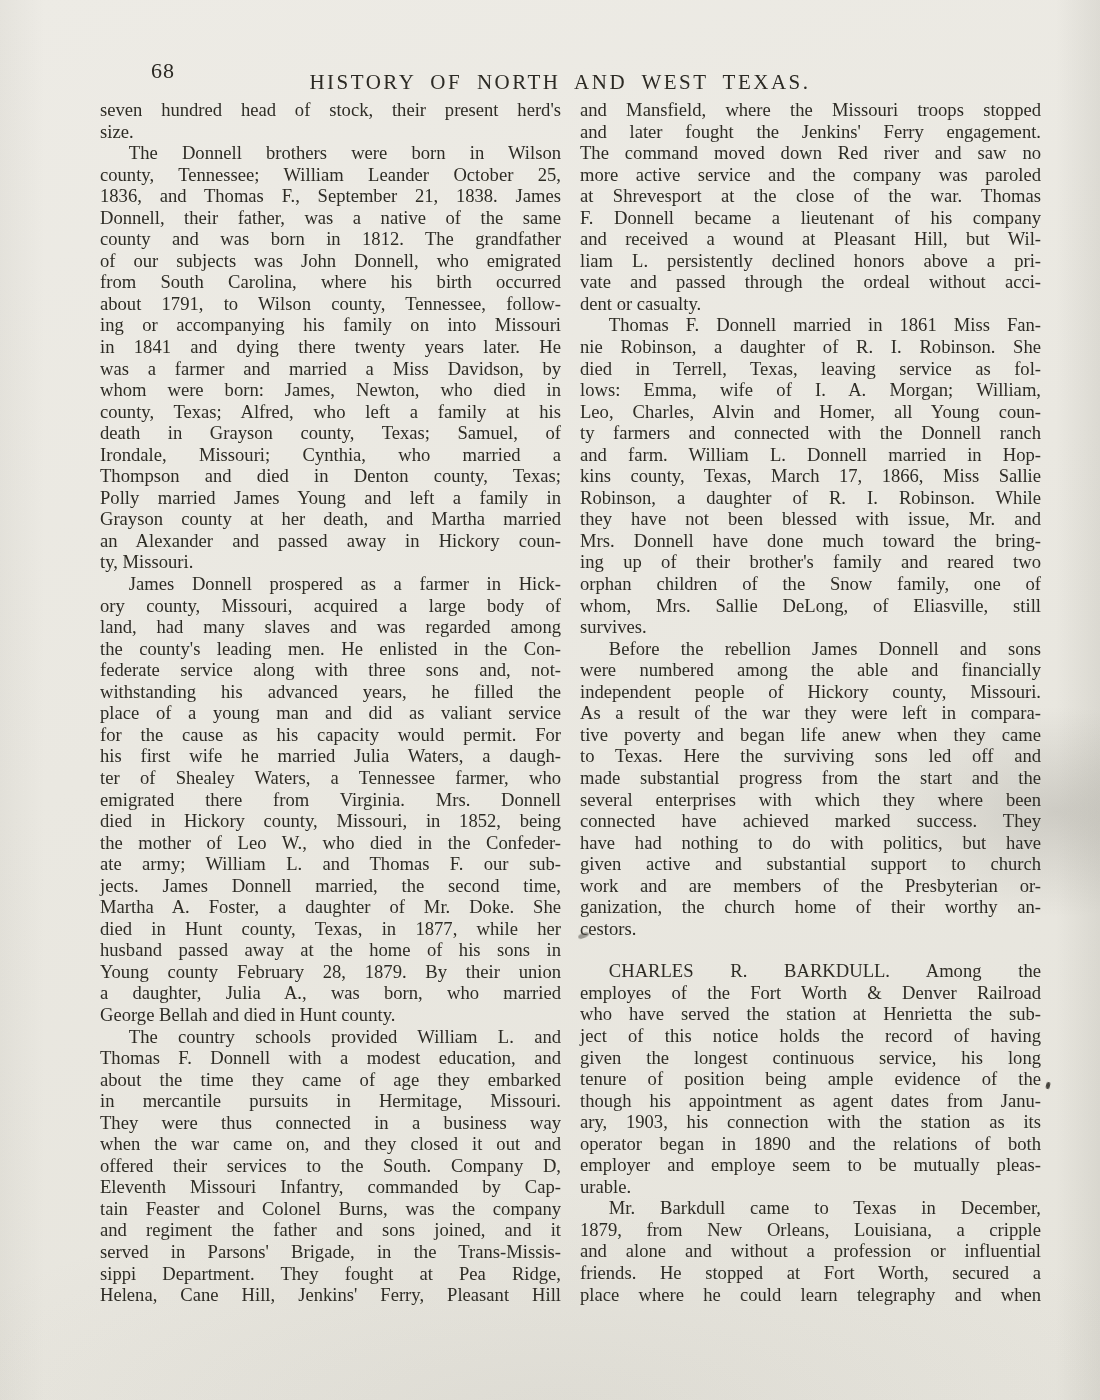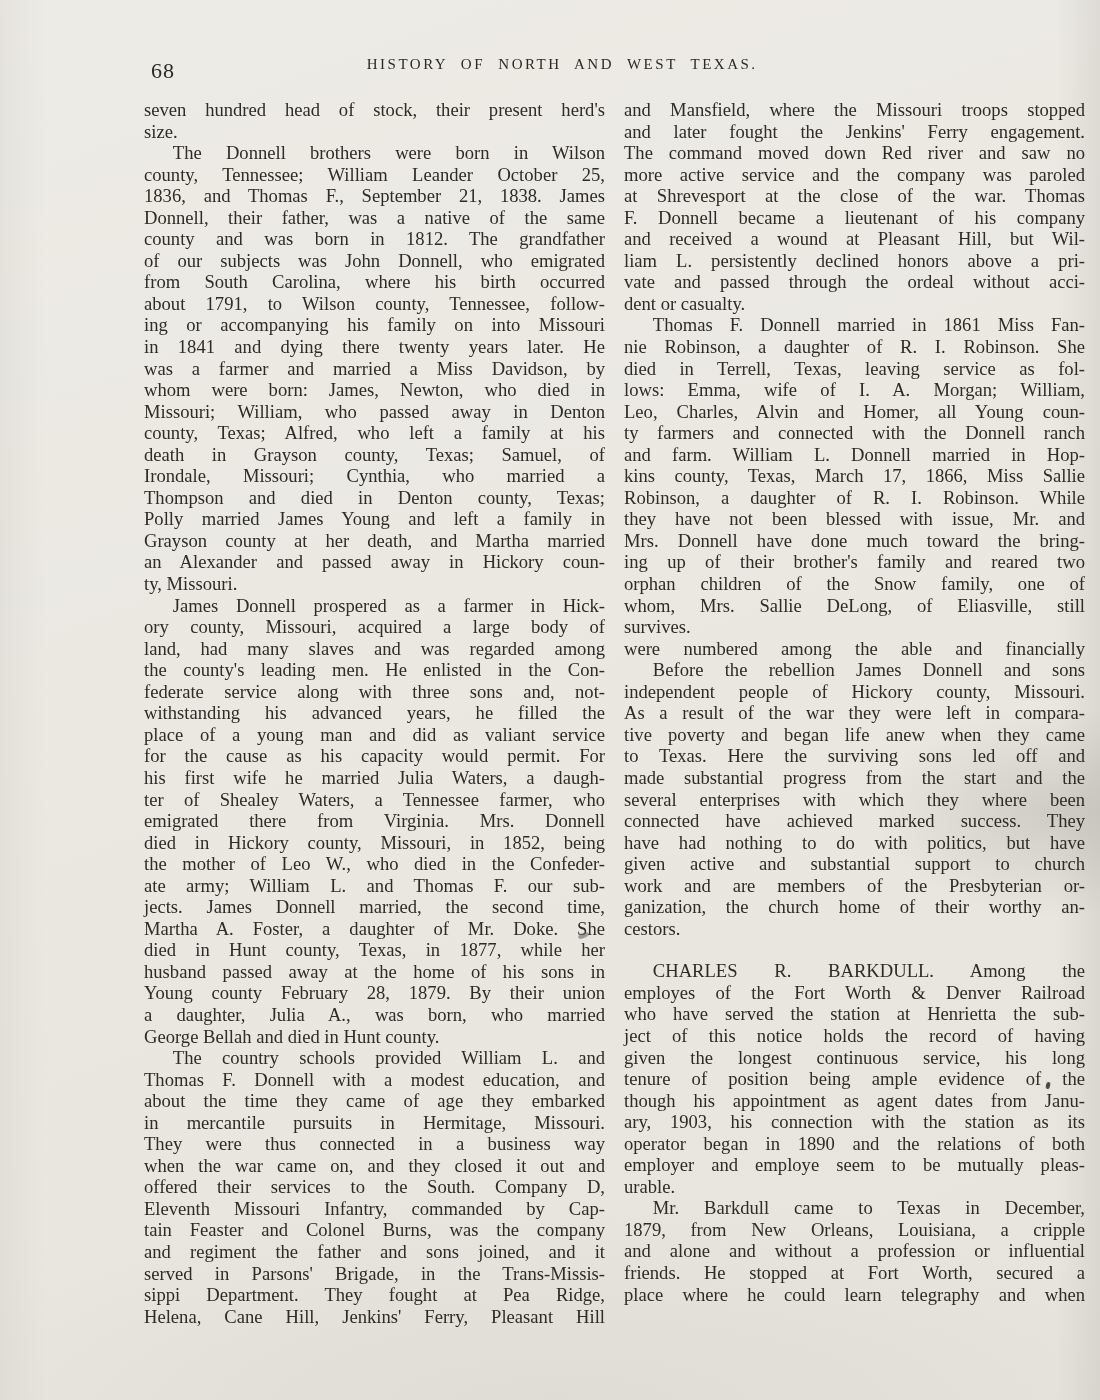--- a/index.html
+++ b/index.html
@@ -19,27 +19,27 @@
       linear-gradient(160deg, #edebe5 0%, #eae8e1 45%, #e6e4dc 100%);
   }
   .header{
     position:absolute;top:56px;left:100px;width:940px;height:30px;
   }
   .pageno{
     position:absolute;left:6px;top:2px;
     font-size:22px;color:#2c2a24;letter-spacing:1px;margin-left:45px;
   }
   .title{
-    position:absolute;left:50%;top:0;transform:translateX(-52%);
-    font-size:15px;color:#2c2a24;
+    position:absolute;left:50%;top:14px;transform:translateX(-52%);
+    font-size:21px;color:#2c2a24;
     letter-spacing:2.5px;word-spacing:7px;white-space:nowrap;
   }
   .columns{
     position:absolute;top:99px;left:100px;width:941px;
-    display:flex;gap:19px;margin-left:44px;
+    display:flex;gap:19px;
   }
   .col{width:461px;}
   .line{
     font-size:18.6px;line-height:21.55px;color:#2e2c25;
     text-align:justify;text-align-last:justify;
     white-space:normal;
   }
   .line.indent{text-indent:1.55em;}
   .line.end{text-align-last:left;}
   .para.gap{margin-top:21px;font-family:Liberation Serif, serif;}
@@ -77,21 +77,20 @@
           <div class="line">1836, and Thomas F., September 21, 1838. James</div>
           <div class="line">Donnell, their father, was a native of the same</div>
           <div class="line">county and was born in 1812. The grandfather</div>
           <div class="line">of our subjects was John Donnell, who emigrated</div>
           <div class="line">from South Carolina, where his birth occurred</div>
           <div class="line">about 1791, to Wilson county, Tennessee, follow-</div>
           <div class="line">ing or accompanying his family on into Missouri</div>
           <div class="line">in 1841 and dying there twenty years later. He</div>
           <div class="line">was a farmer and married a Miss Davidson, by</div>
           <div class="line">whom were born: James, Newton, who died in</div>
-          <div class="line">Missouri; William, who passed away in Denton</div>
           <div class="line">county, Texas; Alfred, who left a family at his</div>
           <div class="line">death in Grayson county, Texas; Samuel, of</div>
           <div class="line">Irondale, Missouri; Cynthia, who married a</div>
           <div class="line">Thompson and died in Denton county, Texas;</div>
           <div class="line">Polly married James Young and left a family in</div>
           <div class="line">Grayson county at her death, and Martha married</div>
           <div class="line">an Alexander and passed away in Hickory coun-</div>
           <div class="line end">ty, Missouri.</div>
         </div>
         <div class="para">
@@ -157,22 +156,22 @@
           <div class="line">kins county, Texas, March 17, 1866, Miss Sallie</div>
           <div class="line">Robinson, a daughter of R. I. Robinson. While</div>
           <div class="line">they have not been blessed with issue, Mr. and</div>
           <div class="line">Mrs. Donnell have done much toward the bring-</div>
           <div class="line">ing up of their brother's family and reared two</div>
           <div class="line">orphan children of the Snow family, one of</div>
           <div class="line">whom, Mrs. Sallie DeLong, of Eliasville, still</div>
           <div class="line end">survives.</div>
         </div>
         <div class="para">
+          <div class="line indent">Before the rebellion James Donnell and sons</div>
           <div class="line">were numbered among the able and financially</div>
-          <div class="line indent">Before the rebellion James Donnell and sons</div>
           <div class="line">independent people of Hickory county, Missouri.</div>
           <div class="line">As a result of the war they were left in compara-</div>
           <div class="line">tive poverty and began life anew when they came</div>
           <div class="line">to Texas. Here the surviving sons led off and</div>
           <div class="line">made substantial progress from the start and the</div>
           <div class="line">several enterprises with which they where been</div>
           <div class="line">connected have achieved marked success. They</div>
           <div class="line">have had nothing to do with politics, but have</div>
           <div class="line">given active and substantial support to church</div>
           <div class="line">work and are members of the Presbyterian or-</div>

